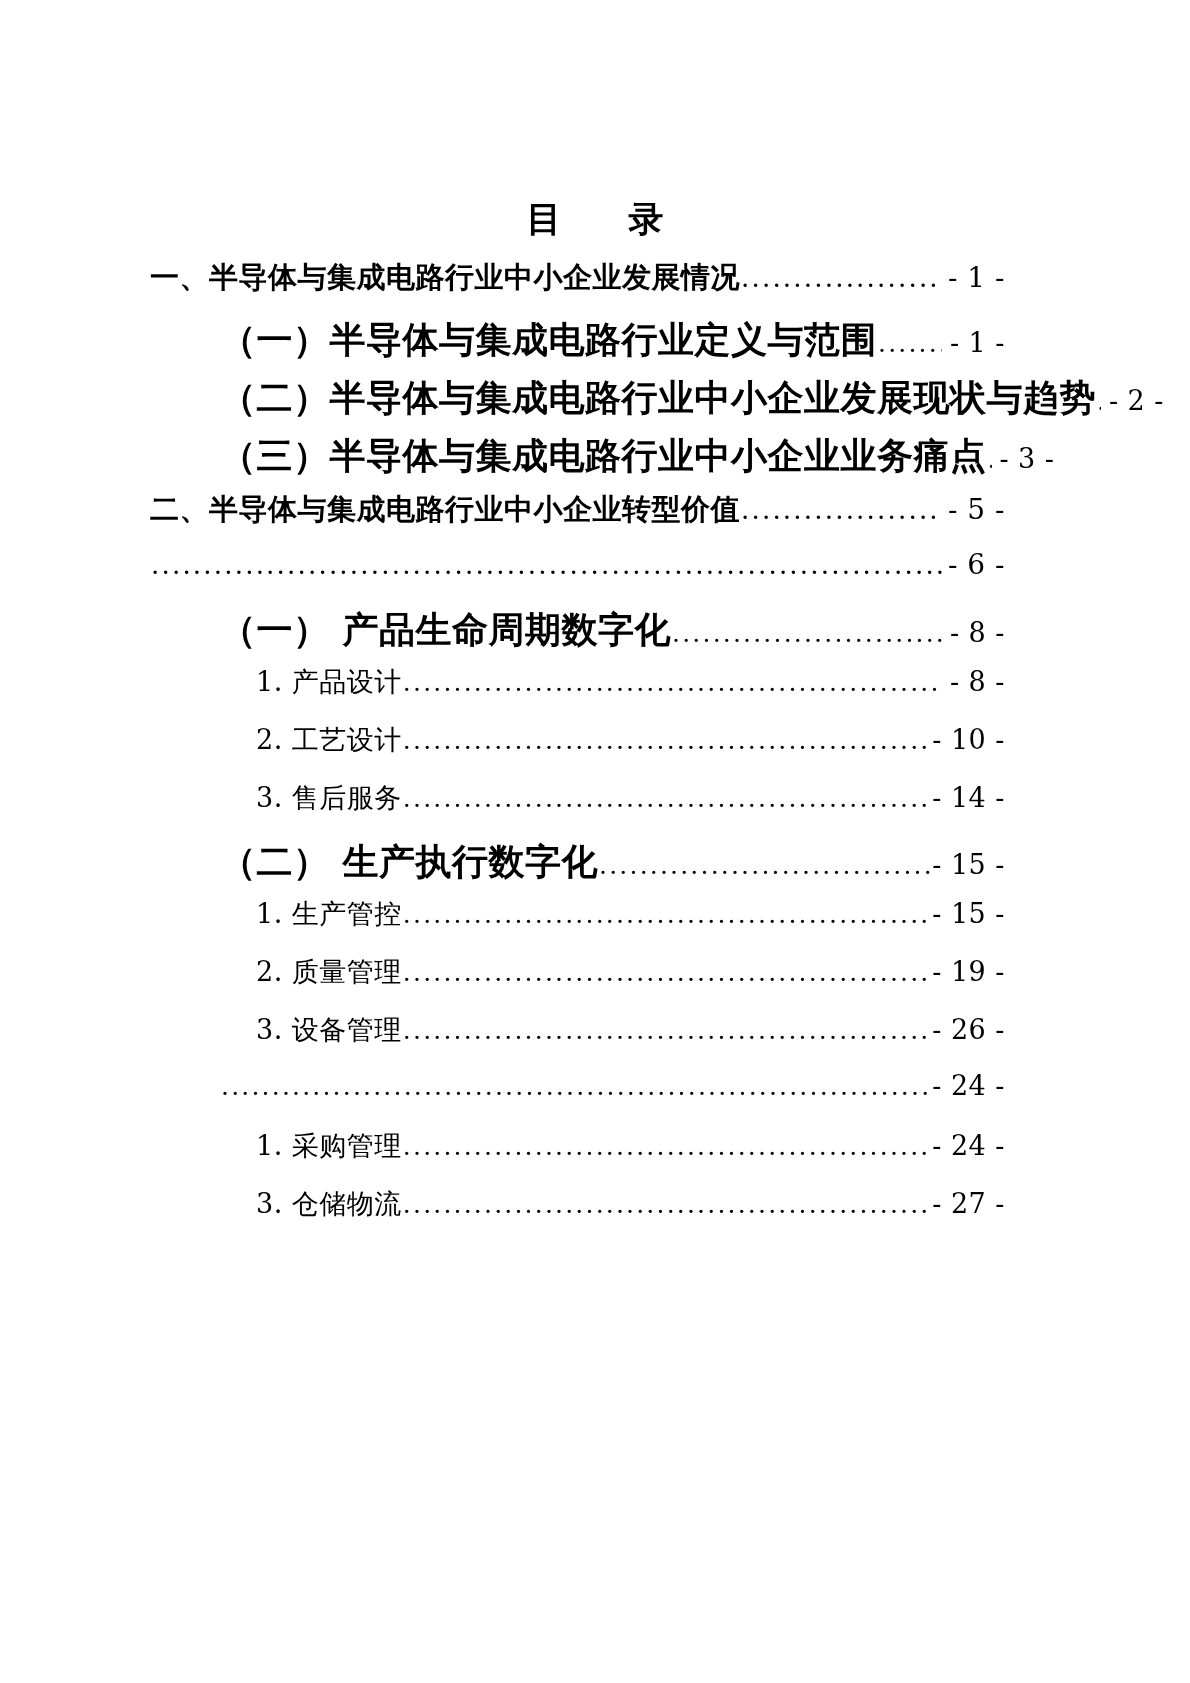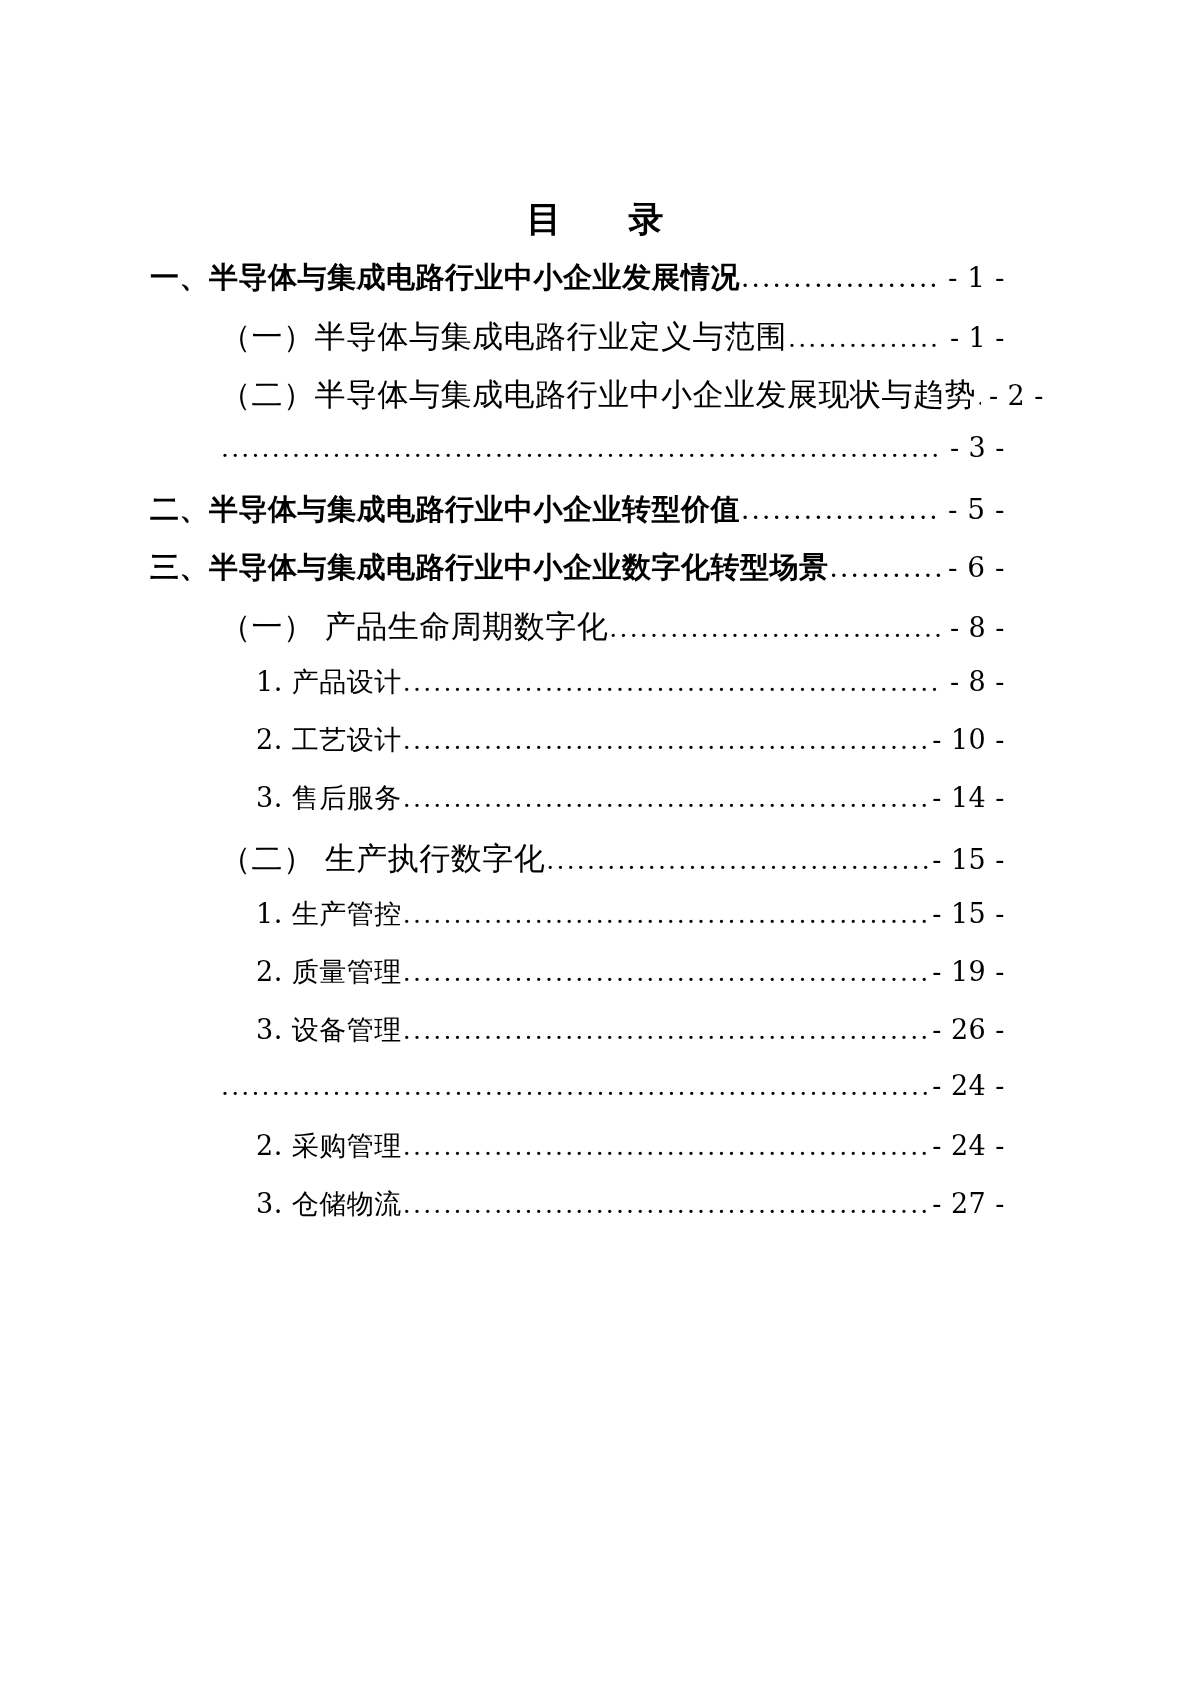--- a/index.html
+++ b/index.html
@@ -73,22 +73,23 @@
   }
 
   
   .lvl2 {
     padding-left: 220px;
     padding-right: 185px;
     height: 58px;
   }
   .lvl2 .label {
     font-family: "DejaVu Serif", "Liberation Serif", serif;
-    font-size: 31px;
-    letter-spacing: 0.5px;
+    font-size: 36px;
+    letter-spacing: 0.5px;
+    font-weight: bold;
   }
   .lvl2 .leader { font-size: 25px; }
   .lvl2 .pageno {
     font-family: "DejaVu Serif", "Liberation Serif", serif;
     font-size: 27px;
   }
 
   
   .lvl3 {
     padding-left: 256px;
@@ -143,30 +144,30 @@
         <span class="label">（一）半导体与集成电路行业定义与范围</span>
         <span class="leader">...........................................................................................................................................</span>
         <span class="pageno">- 1 -</span>
       </div>
       <div class="toc-row lvl2">
         <span class="label">（二）半导体与集成电路行业中小企业发展现状与趋势</span>
         <span class="leader">...........................................................................................................................................</span>
         <span class="pageno">- 2 -</span>
       </div>
       <div class="toc-row lvl2">
+        <span class="label">（三）半导体与集成电路行业中小企业业务痛点</span>
         <span class="leader">...........................................................................................................................................</span>
         <span class="pageno">- 3 -</span>
       </div>
       <div class="toc-row lvl1">
         <span class="label">二、半导体与集成电路行业中小企业转型价值</span>
         <span class="leader">...........................................................................................................................................</span>
         <span class="pageno">- 5 -</span>
       </div>
       <div class="toc-row lvl1">
-        <span class="label">三、半导体与集成电路行业中小企业数字化转型场景</span>
         <span class="leader">...........................................................................................................................................</span>
         <span class="pageno">- 6 -</span>
       </div>
       <div class="toc-row lvl2">
         <span class="label">（一） 产品生命周期数字化</span>
         <span class="leader">...........................................................................................................................................</span>
         <span class="pageno">- 8 -</span>
       </div>
       <div class="toc-row lvl3">
         <span class="label">1. 产品设计</span>
@@ -201,21 +202,21 @@
       <div class="toc-row lvl3">
         <span class="label">3. 设备管理</span>
         <span class="leader">...........................................................................................................................................</span>
         <span class="pageno">- 26 -</span>
       </div>
       <div class="toc-row lvl2">
         <span class="leader">...........................................................................................................................................</span>
         <span class="pageno">- 24 -</span>
       </div>
       <div class="toc-row lvl3">
-        <span class="label">2. 采购管理</span>
+        <span class="label">1. 采购管理</span>
         <span class="leader">...........................................................................................................................................</span>
         <span class="pageno">- 24 -</span>
       </div>
       <div class="toc-row lvl3">
         <span class="label">3. 仓储物流</span>
         <span class="leader">...........................................................................................................................................</span>
         <span class="pageno">- 27 -</span>
       </div>
     </div>
 

